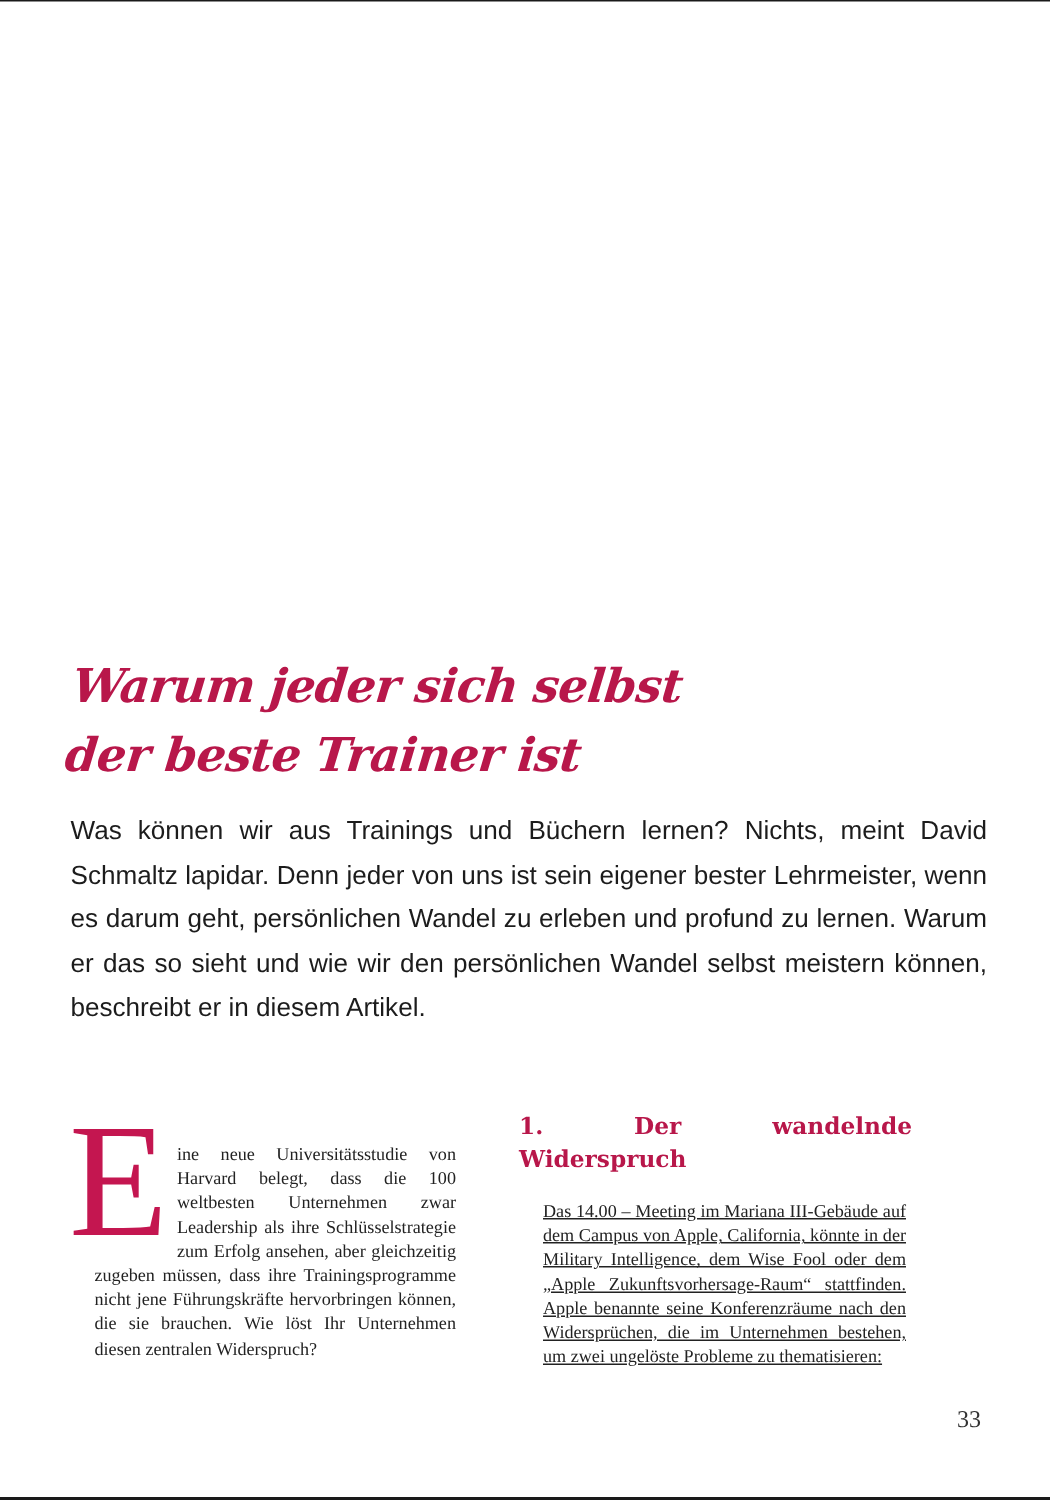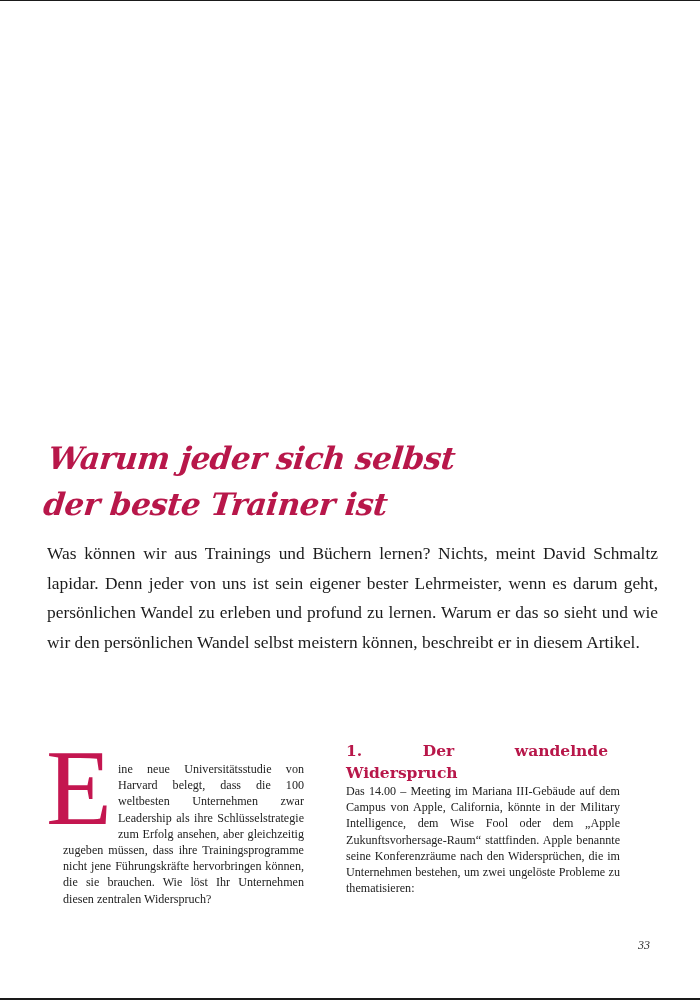--- a/index.html
+++ b/index.html
@@ -13,21 +13,21 @@
   .title {
     position: absolute; left: 46px; top: 414px; width: 380px;
     font-family: "DejaVu Serif", serif; font-style: italic;
     color: #b8174a; font-size: 31px; line-height: 46px;
     letter-spacing: -0.5px; transform: skewX(-6deg); transform-origin: left;
   }
   .title span { display: block; white-space: nowrap; }
 
   .lead {
     position: absolute; left: 47px; top: 539px; width: 611px;
-    font-family: Liberation Serif, serif; font-size: 17.4px; line-height: 29.5px;
+    font-family: Liberation Sans, sans-serif; font-size: 17.4px; line-height: 29.5px;
     color: #1c1c1c; text-align: justify; margin: 0;
   }
 
   .col {
     position: absolute; top: 745px; width: 273px;
     font-family: "Liberation Serif", serif; font-size: 12.1px; line-height: 16.2px;
     color: #222; text-align: justify; margin: 0;
   }
   .col-left { left: 47px; }
   .col-right { left: 346px; top: 740px; width: 274px; }
@@ -37,25 +37,25 @@
     color: #c41650; font-size: 108px; line-height: 78px;
     height: 80px; margin: 3px 6px 0 -1px; padding-top: 1px;
   }
   .col-left p { margin: 16px; }
 
   .section-heading {
     font-family: "DejaVu Serif", serif; font-weight: bold;
     color: #b8174a; font-size: 15.5px; line-height: 22px; margin: 0 12px -1px 0;
     letter-spacing: 0px;
   }
-  .col-right p { margin: 0; }
+  .col-right p { margin: 16px; text-decoration: underline; }
 
   .page-number {
     position: absolute; left: 638px; top: 938px;
-    font-family: "Liberation Serif", serif; font-size: 12px; color: #333; font-style: italic;
+    font-family: "Liberation Serif", serif; font-size: 16px; color: #333;
   }
 </style>
 </head>
 <body>
 
 <div class="top-rule"></div>
 
 <h1 class="title">
   <span>Warum jeder sich selbst</span>
   <span>der beste Trainer ist</span>

